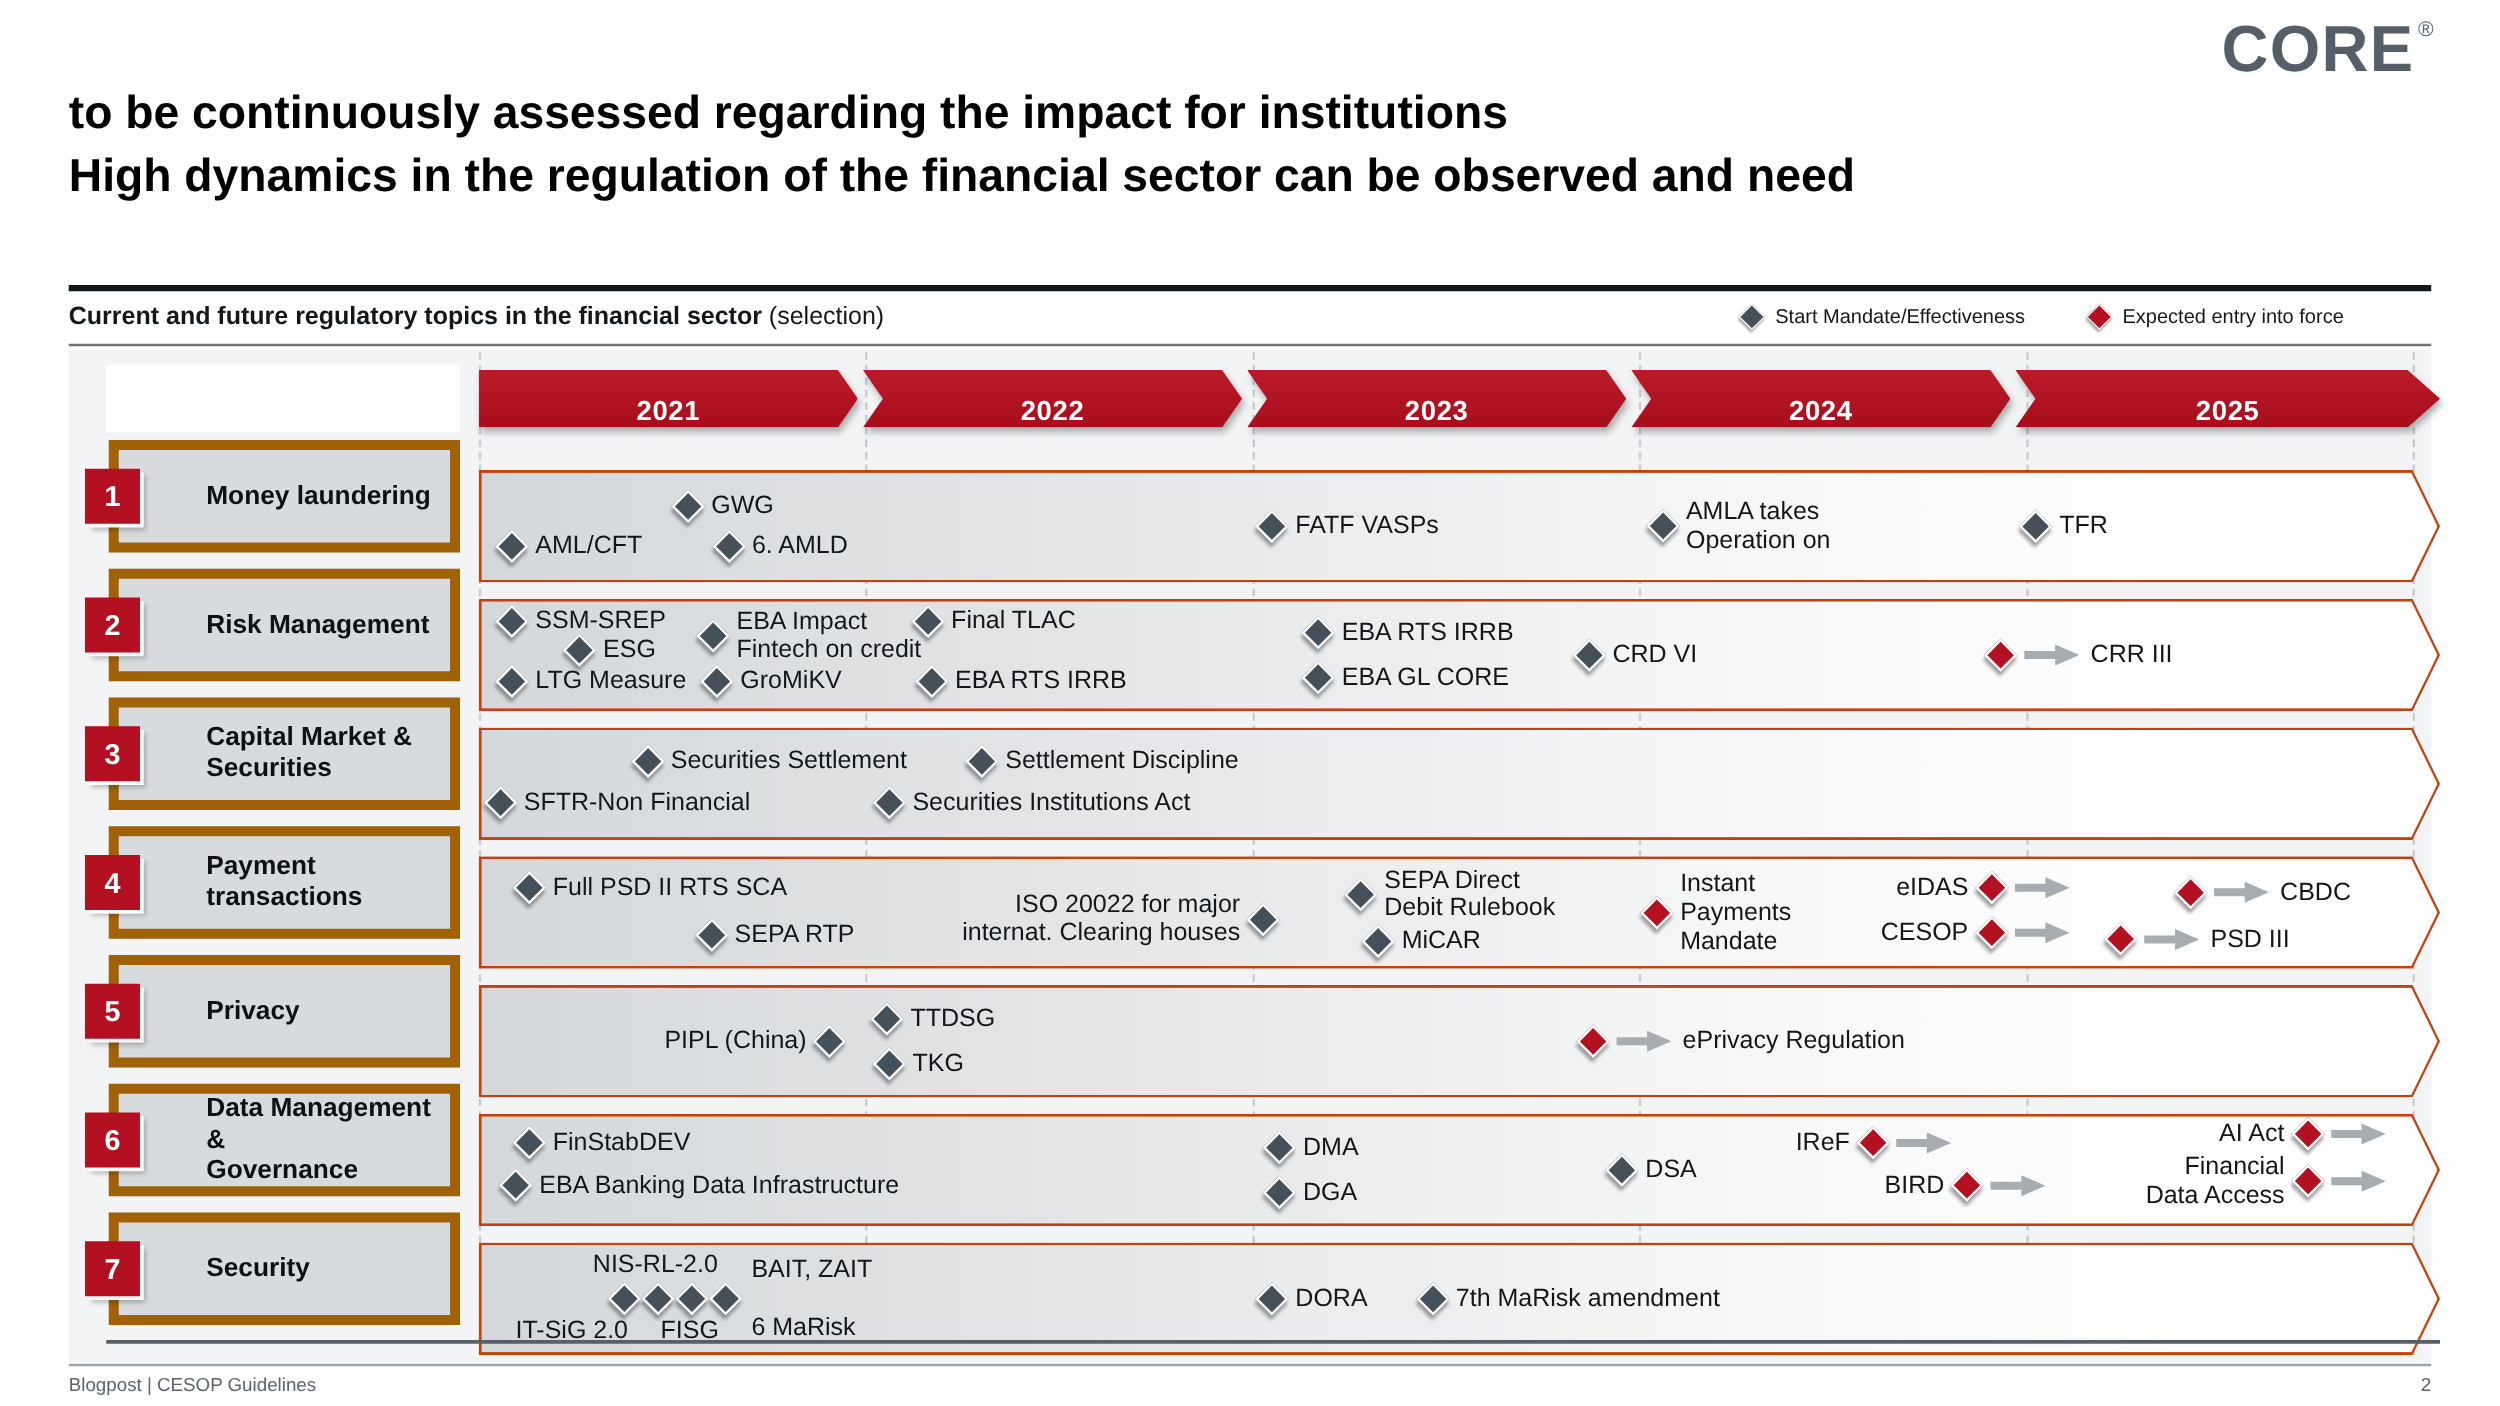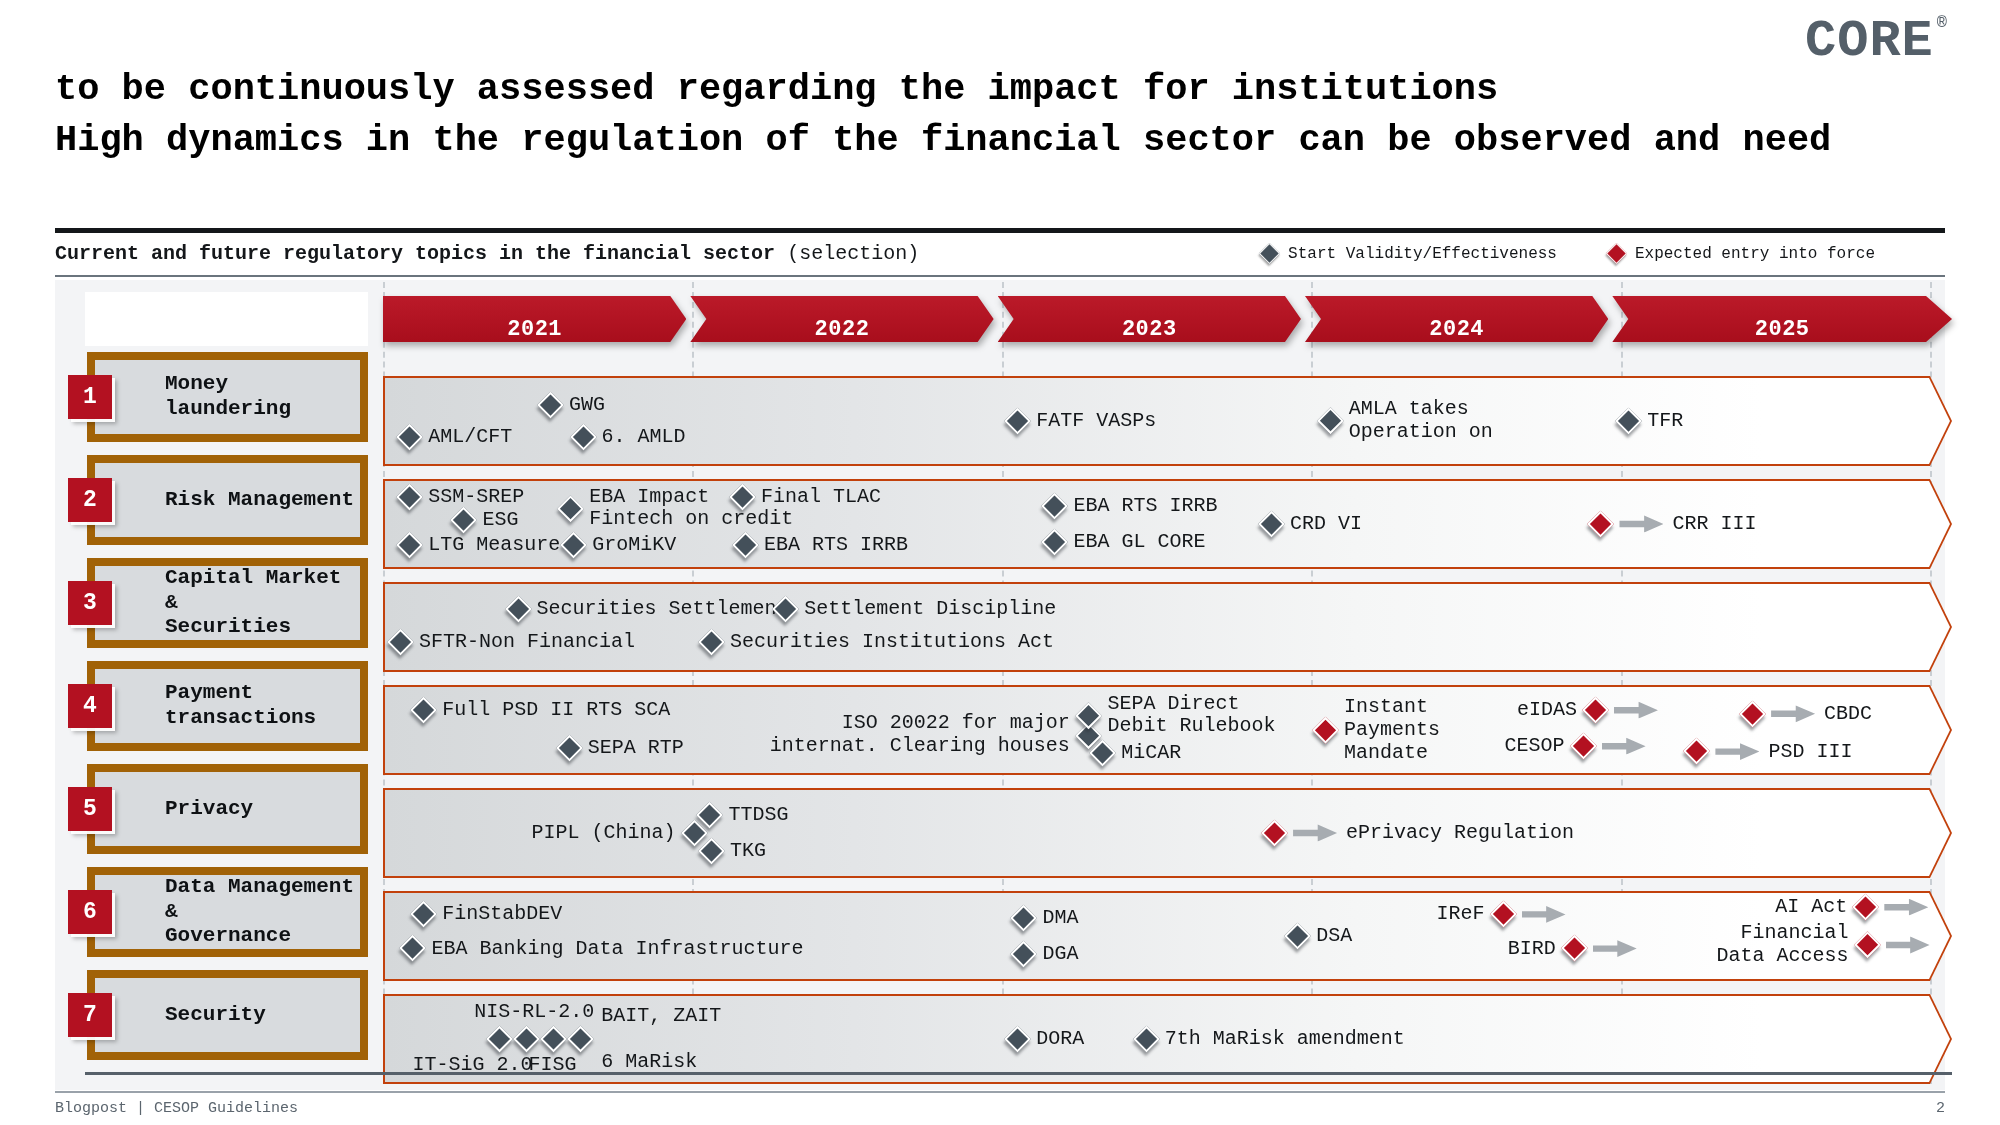--- a/index.html
+++ b/index.html
@@ -1,17 +1,17 @@
 <!DOCTYPE html>
 <html><head>
 <meta charset="utf-8">
 <style>
   html,body{margin:0;padding:0;background:#fff;}
   .slide{position:relative;width:2000px;height:1125px;background:#fff;overflow:hidden;
-         font-family:Liberation Mono, monospace;color:#14171a;}
+         font-family:Liberation Sans, sans-serif;color:#14171a;}
   
   .logo{position:absolute;top:14px;right:52px;font-size:52px;font-weight:bold;
         color:#545f69;letter-spacing:1px;line-height:1;}
   .logo sup{font-size:17px;font-weight:normal;vertical-align:28px;margin-left:3px;}
   .title{position:absolute;left:55px;top:64px;margin:0;font-size:37px;font-weight:bold;
          color:#000;line-height:1.38;}
   
   .subtitle-row{position:absolute;left:55px;top:228px;width:1890px;box-sizing:border-box;
         border-top:5px solid #14171a;border-bottom:2px solid #6a747d;
         padding:9px 0 10px 0;display:flex;justify-content:space-between;align-items:center;
@@ -79,21 +79,21 @@
   <h1 class="title">
     <div>to be continuously assessed regarding the impact for institutions</div>
     <div>High dynamics in the regulation of the financial sector can be observed and need</div>
   </h1>
 
   <div class="subtitle-row">
     <div class="subtitle"><span class="b">Current and future regulatory topics in the financial sector</span> <span>(selection)</span></div>
     <div class="legend">
       <div class="legend-item">
         <span class="diamond gray"></span>
-        <span>Start Validity/Effectiveness</span>
+        <span>Start Mandate/Effectiveness</span>
       </div>
       <div class="legend-item">
         <span class="diamond red"></span>
         <span>Expected entry into force</span>
       </div>
     </div>
   </div>
 
   <div class="chart" id="chart">
     <div id="grid">

